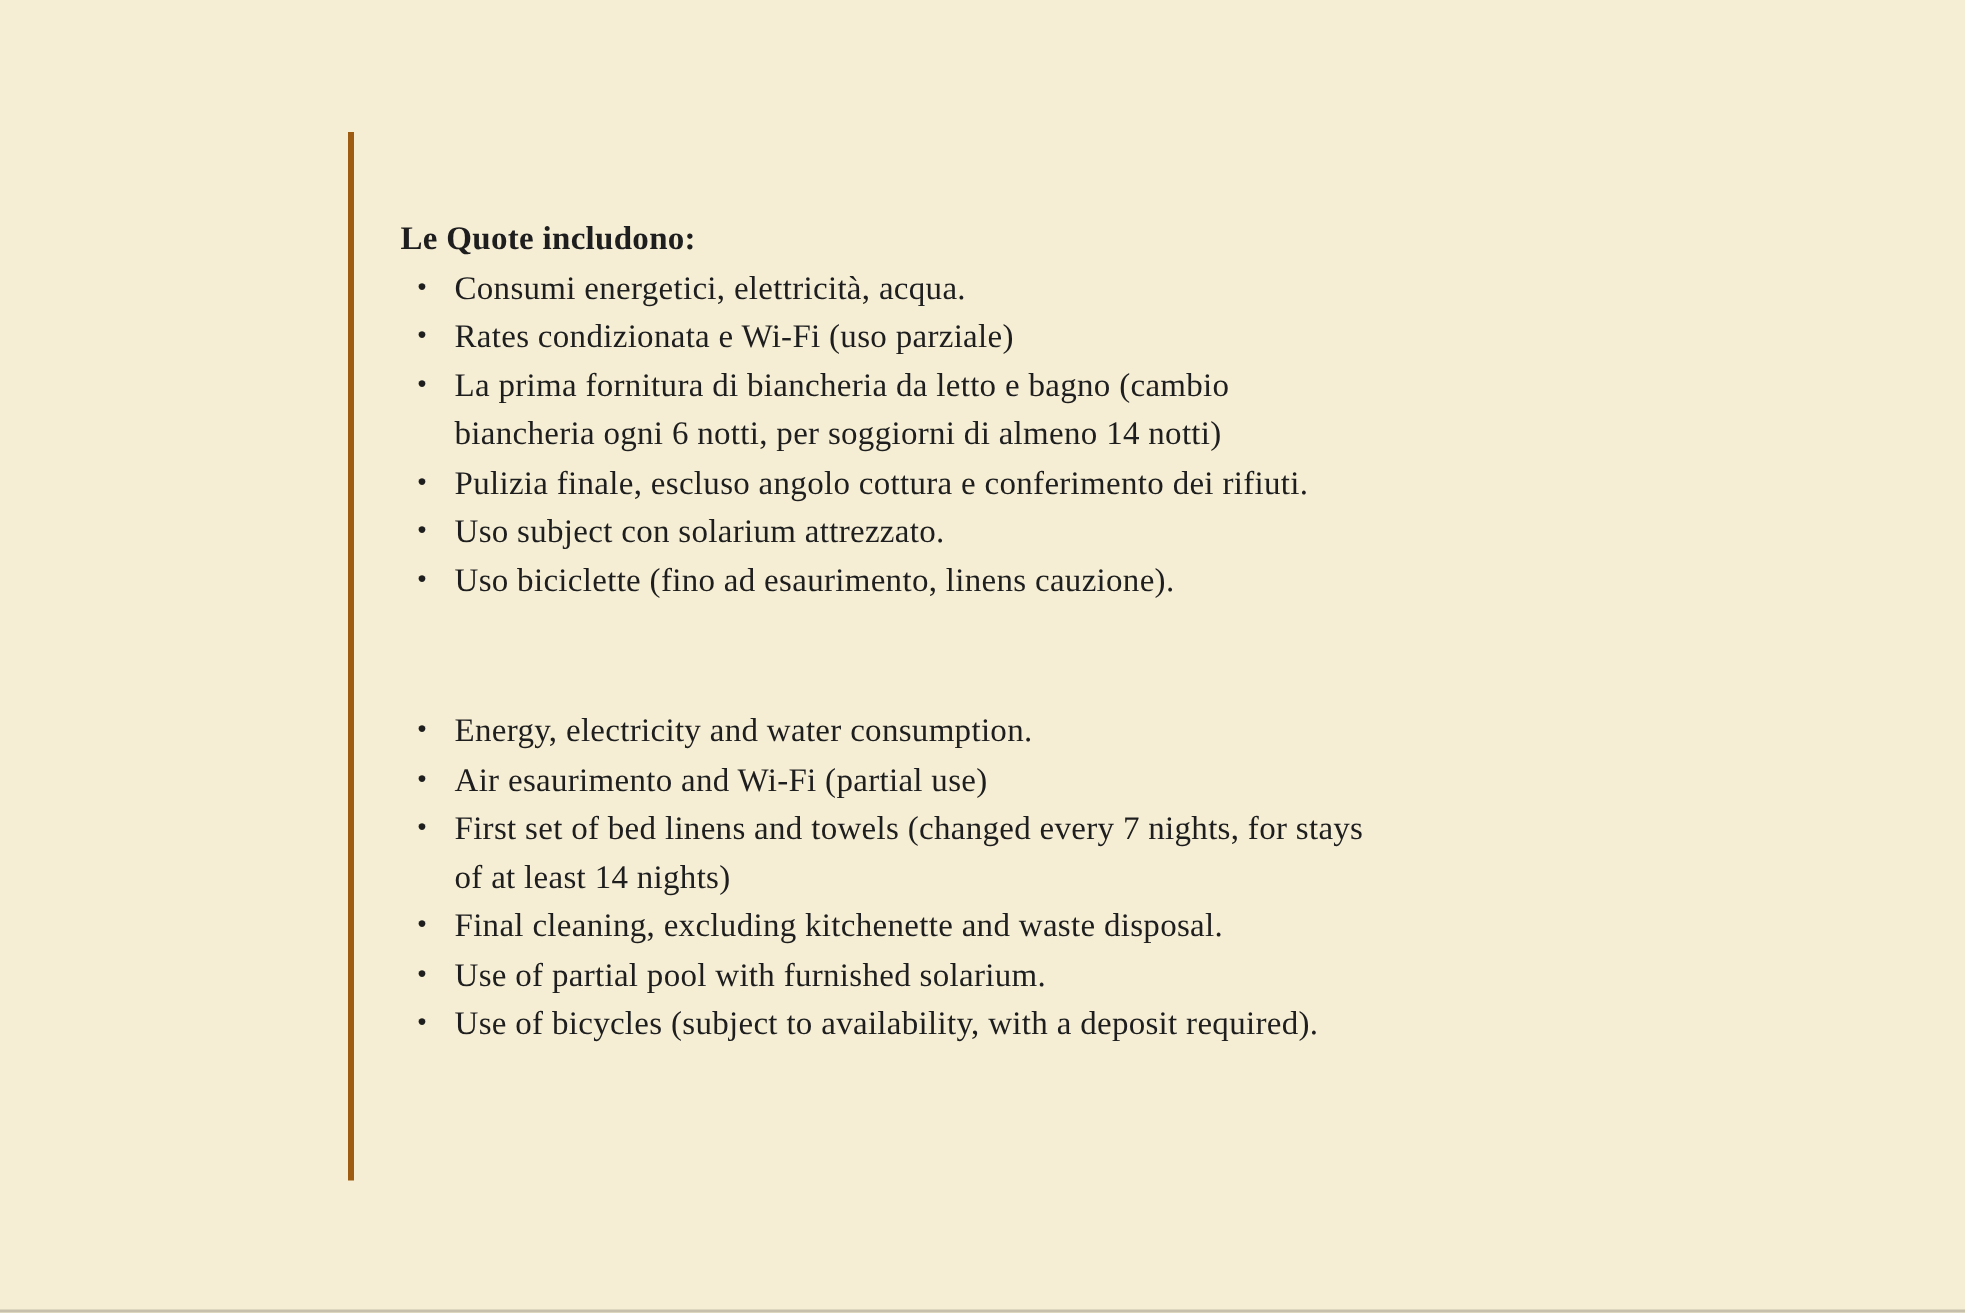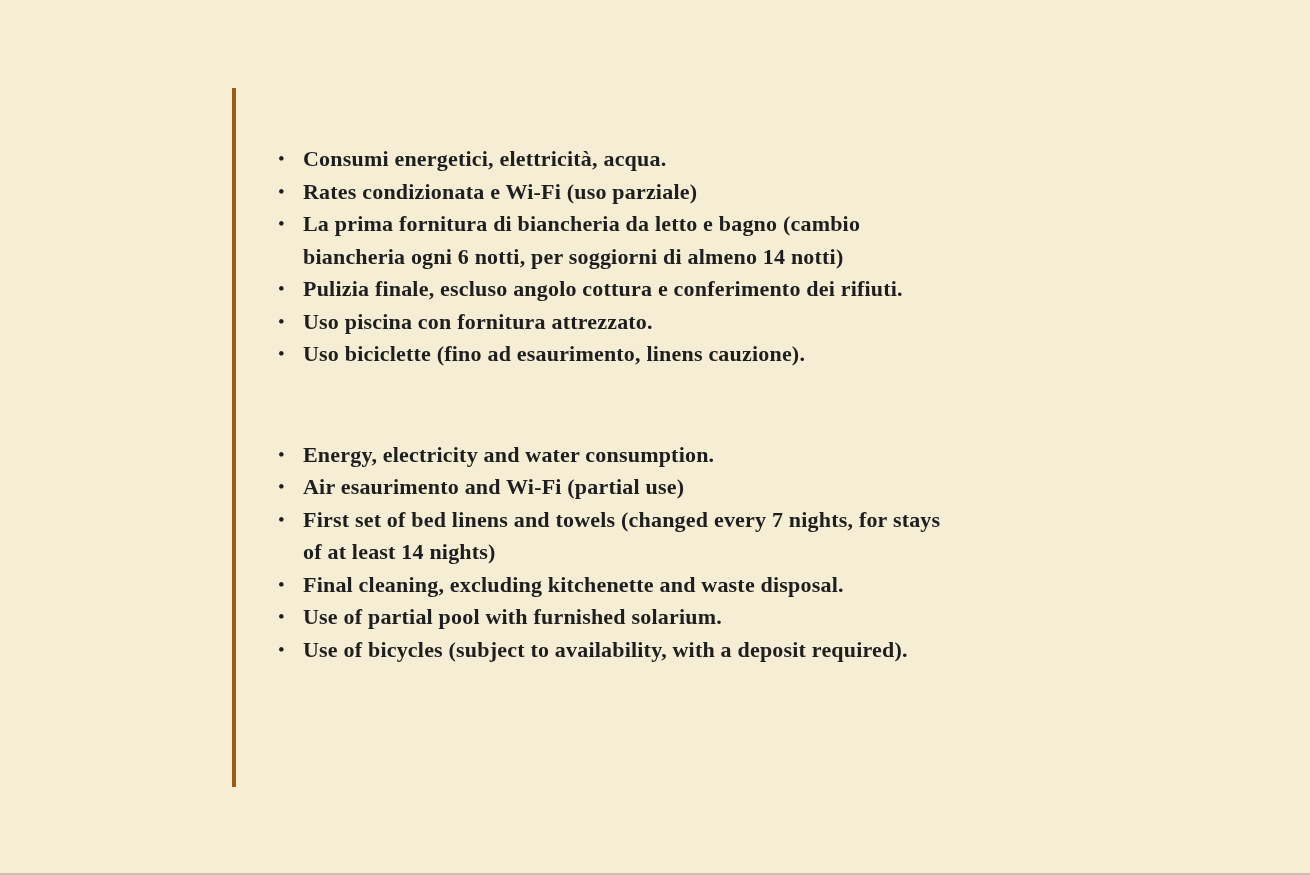--- a/index.html
+++ b/index.html
@@ -56,21 +56,20 @@
   .bullet {
     flex: 0 0 36px;
     box-sizing: border-box;
     padding-left: 11px;
     font-size: 19px;
     line-height: 32.5px;
   }
   .item-text {
     flex: 1 1 auto;
     white-space: pre-line;
-    font-weight: bold;
   }
   .section-rates {
     margin-top: 68px;
   }
   .bottom-edge-line {
     position: absolute;
     left: 0;
     right: 0;
     bottom: 0;
     height: 2px;
@@ -80,41 +79,42 @@
 </head>
 <body>
 
 <div class="canvas">
 
   <div class="accent-line"></div>
 
   <div class="content">
 
     <section>
+      <h2 class="section-heading">Le Quote includono:</h2>
       <ul class="list">
         <li class="list-item">
           <span class="bullet">•</span>
           <span class="item-text">Consumi energetici, elettricità, acqua.</span>
         </li>
         <li class="list-item">
           <span class="bullet">•</span>
           <span class="item-text">Rates condizionata e Wi-Fi (uso parziale)</span>
         </li>
         <li class="list-item">
           <span class="bullet">•</span>
           <span class="item-text">La prima fornitura di biancheria da letto e bagno (cambio
 biancheria ogni 6 notti, per soggiorni di almeno 14 notti)</span>
         </li>
         <li class="list-item">
           <span class="bullet">•</span>
           <span class="item-text">Pulizia finale, escluso angolo cottura e conferimento dei rifiuti.</span>
         </li>
         <li class="list-item">
           <span class="bullet">•</span>
-          <span class="item-text">Uso piscina con fornitura attrezzato.</span>
+          <span class="item-text">Uso subject con solarium attrezzato.</span>
         </li>
         <li class="list-item">
           <span class="bullet">•</span>
           <span class="item-text">Uso biciclette (fino ad esaurimento, linens cauzione).</span>
         </li>
       </ul>
     </section>
 
     <section class="section-rates">
       <ul class="list">

